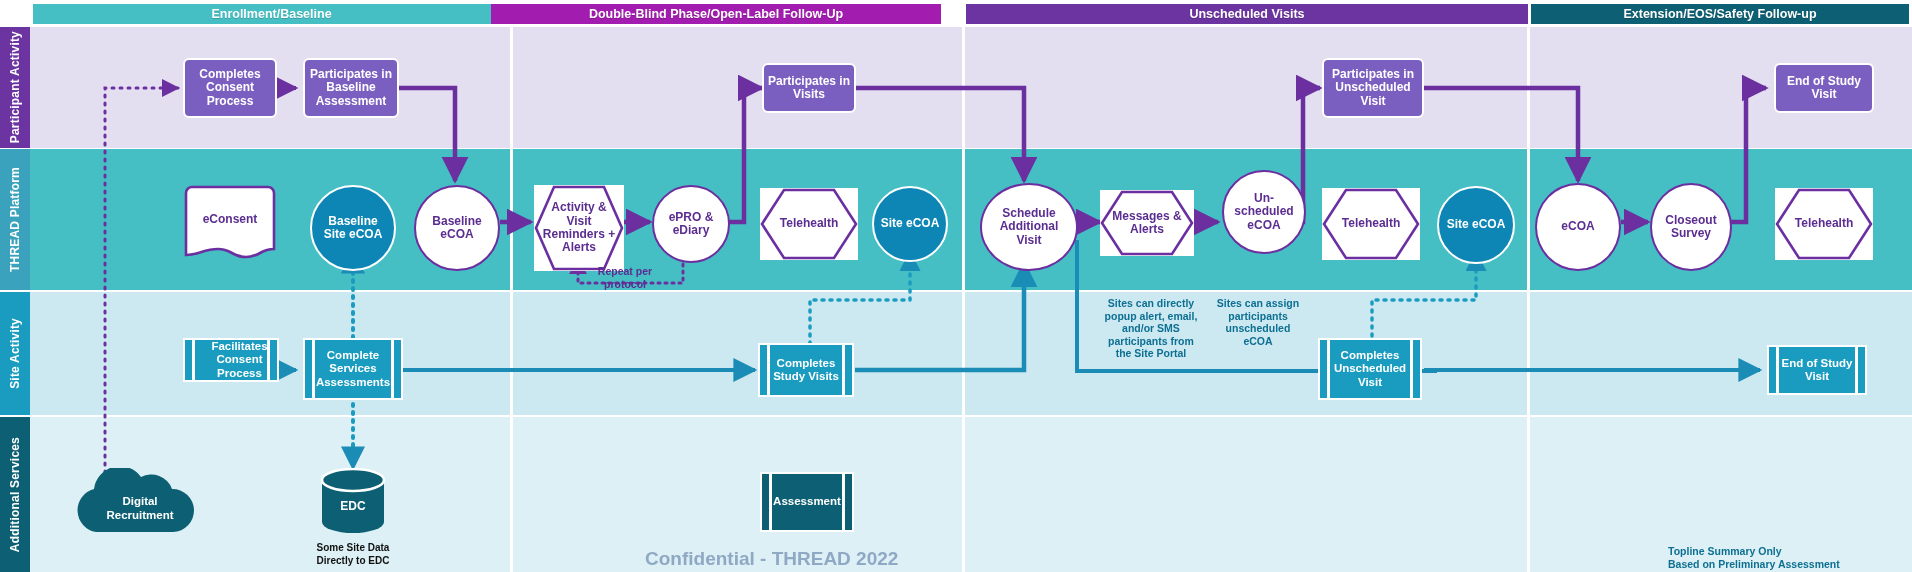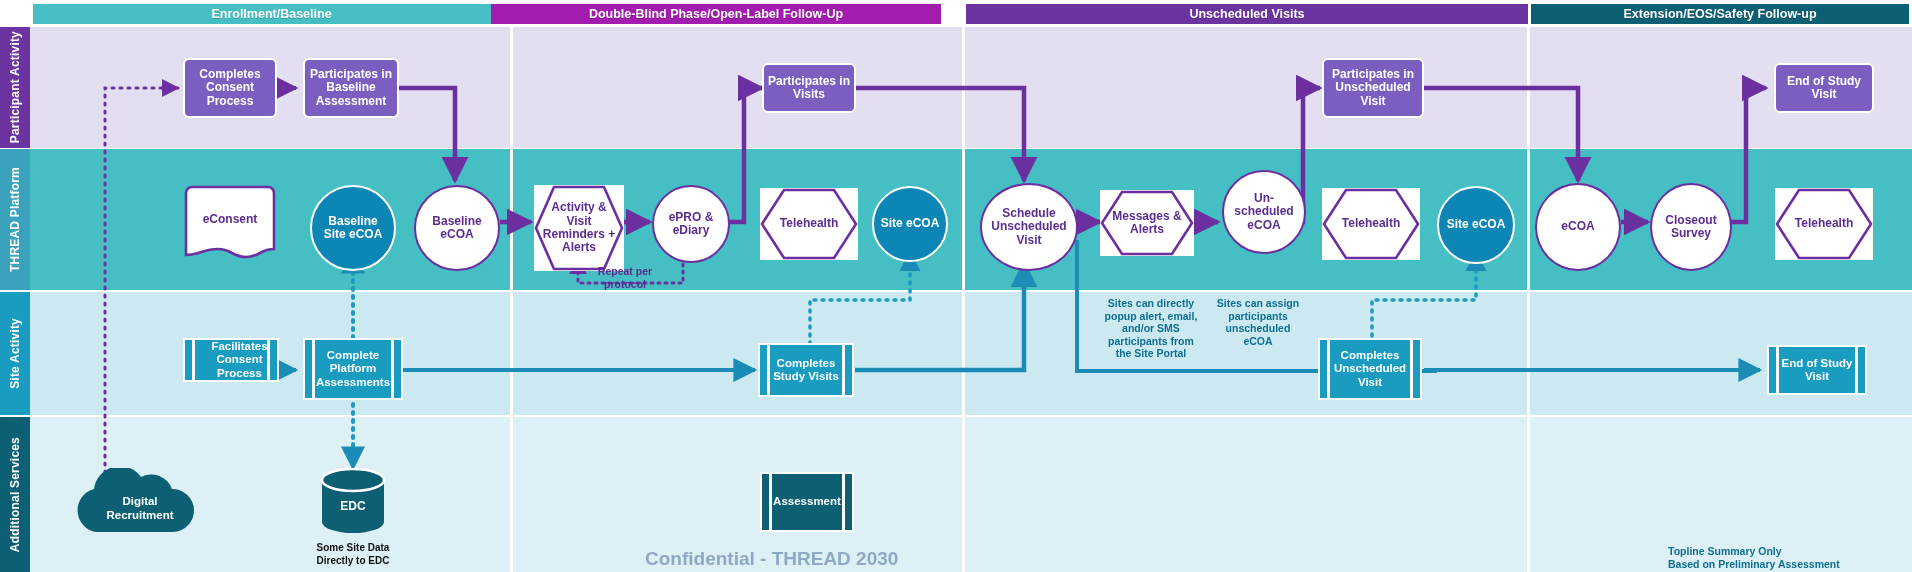--- a/index.html
+++ b/index.html
@@ -278,21 +278,21 @@
   <div class="hex" style="left:760px; top:188px; width:98px; height:72px;">
     <svg class="hex-svg" viewBox="0 0 98 72" preserveAspectRatio="none">
       <polygon points="24,2 74,2 96,36 74,70 24,70 2,36" fill="#ffffff" stroke="#6b2fa0" stroke-width="2.6"></polygon>
     </svg>
     <div class="hex-txt">Telehealth</div>
   </div>
 
   <div class="node circ filled" style="left:872px; top:186px; width:76px; height:76px;">Site eCOA</div>
 
   <div class="node circ" style="left:980px; top:183px; width:98px; height:88px;">Schedule
-Unscheduled
+Additional
 Visit</div>
 
   <div class="hex" style="left:1100px; top:190px; width:94px; height:66px;">
     <svg class="hex-svg" viewBox="0 0 94 66" preserveAspectRatio="none">
       <polygon points="22,2 72,2 92,33 72,64 22,64 2,33" fill="#ffffff" stroke="#6b2fa0" stroke-width="2.6"></polygon>
     </svg>
     <div class="hex-txt">Messages &amp;
 Alerts</div>
   </div>
 
@@ -319,21 +319,21 @@
       <polygon points="24,2 74,2 96,36 74,70 24,70 2,36" fill="#ffffff" stroke="#6b2fa0" stroke-width="2.6"></polygon>
     </svg>
     <div class="hex-txt">Telehealth</div>
   </div>
 
   <div class="s-box" style="left:183px; top:338px; width:96px; height:44px;padding-left:17px;">Facilitates
 Consent
 Process</div>
 
   <div class="s-box" style="left:303px; top:338px; width:100px; height:62px;">Complete
-Platform
+Services
 Assessments</div>
 
   <div class="s-box" style="left:758px; top:343px; width:96px; height:54px;">Completes
 Study Visits</div>
 
   <div class="s-box" style="left:1318px; top:338px; width:104px; height:62px;">Completes
 Unscheduled
 Visit</div>
 
   <div class="s-box" style="left:1767px; top:345px; width:100px; height:50px;">End of Study
@@ -372,15 +372,15 @@
 the Site Portal</div>
 
   <div class="note" style="left:1196px; top:297px; width:124px;">Sites can assign
 participants
 unscheduled
 eCOA</div>
 
   <div class="note" style="left:1668px; top:545px; width:250px; text-align:left;">Topline Summary Only
 Based on Preliminary Assessment</div>
 
-  <div class="confidential" style="left:645px; top:548px;">Confidential - THREAD 2030</div>
+  <div class="confidential" style="left:645px; top:548px;">Confidential - THREAD 2022</div>
 
 </div>
 
 </body></html>

